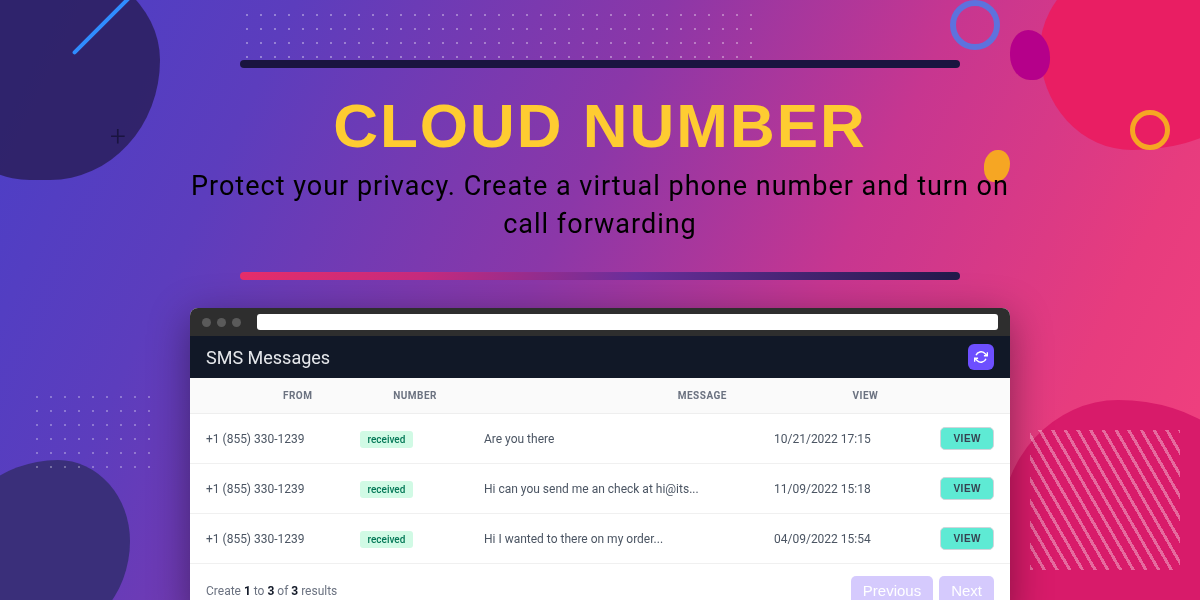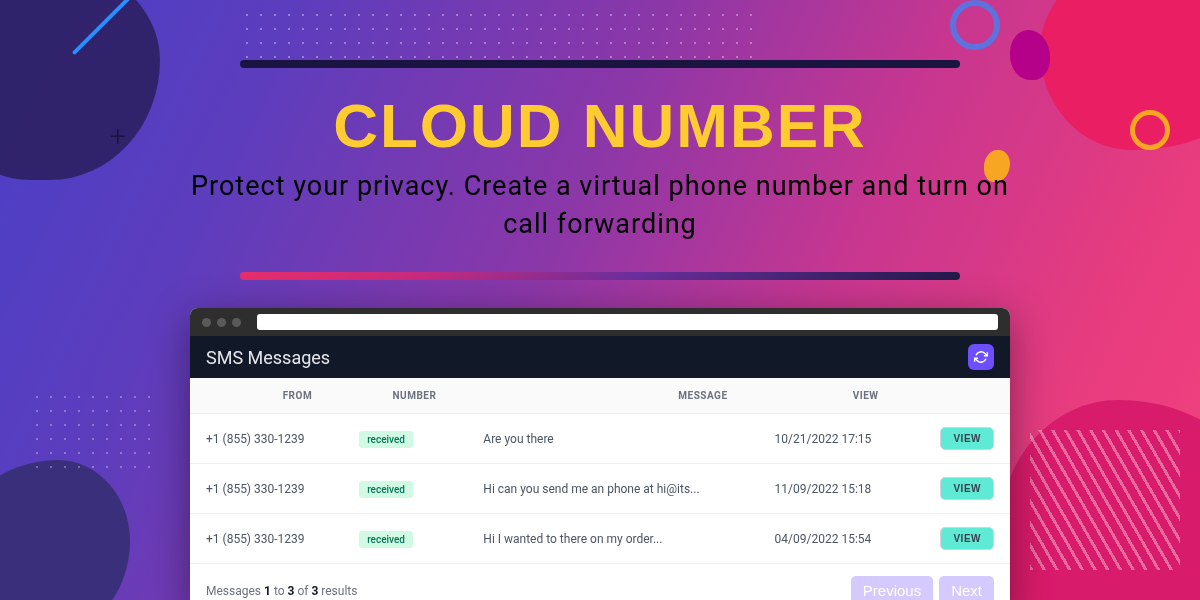--- a/index.html
+++ b/index.html
@@ -117,36 +117,36 @@
       <tr>
         <td>+1 (855) 330-1239</td>
         <td><span class="badge">received</span></td>
         <td>Are you there</td>
         <td>10/21/2022 17:15</td>
         <td style="text-align:right"><button class="view-btn">VIEW</button></td>
       </tr>
       <tr>
         <td>+1 (855) 330-1239</td>
         <td><span class="badge">received</span></td>
-        <td>Hi can you send me an phone at hi@its...</td>
+        <td>Hi can you send me an check at hi@its...</td>
         <td>11/09/2022 15:18</td>
         <td style="text-align:right"><button class="view-btn">VIEW</button></td>
       </tr>
       <tr>
         <td>+1 (855) 330-1239</td>
         <td><span class="badge">received</span></td>
         <td>Hi I wanted to there on my order...</td>
         <td>04/09/2022 15:54</td>
         <td style="text-align:right"><button class="view-btn">VIEW</button></td>
       </tr>
     </tbody>
   </table>
 
   <div class="pager">
     <span>
-      <span>Messages </span><strong>1</strong><span> to </span><strong>3</strong><span> of </span><strong>3</strong><span> results</span>
+      <span>Create </span><strong>1</strong><span> to </span><strong>3</strong><span> of </span><strong>3</strong><span> results</span>
     </span>
     <div class="pager-btns">
       <button class="pg-btn">Previous</button>
       <button class="pg-btn">Next</button>
     </div>
   </div>
 </div>
 
 </body></html>

